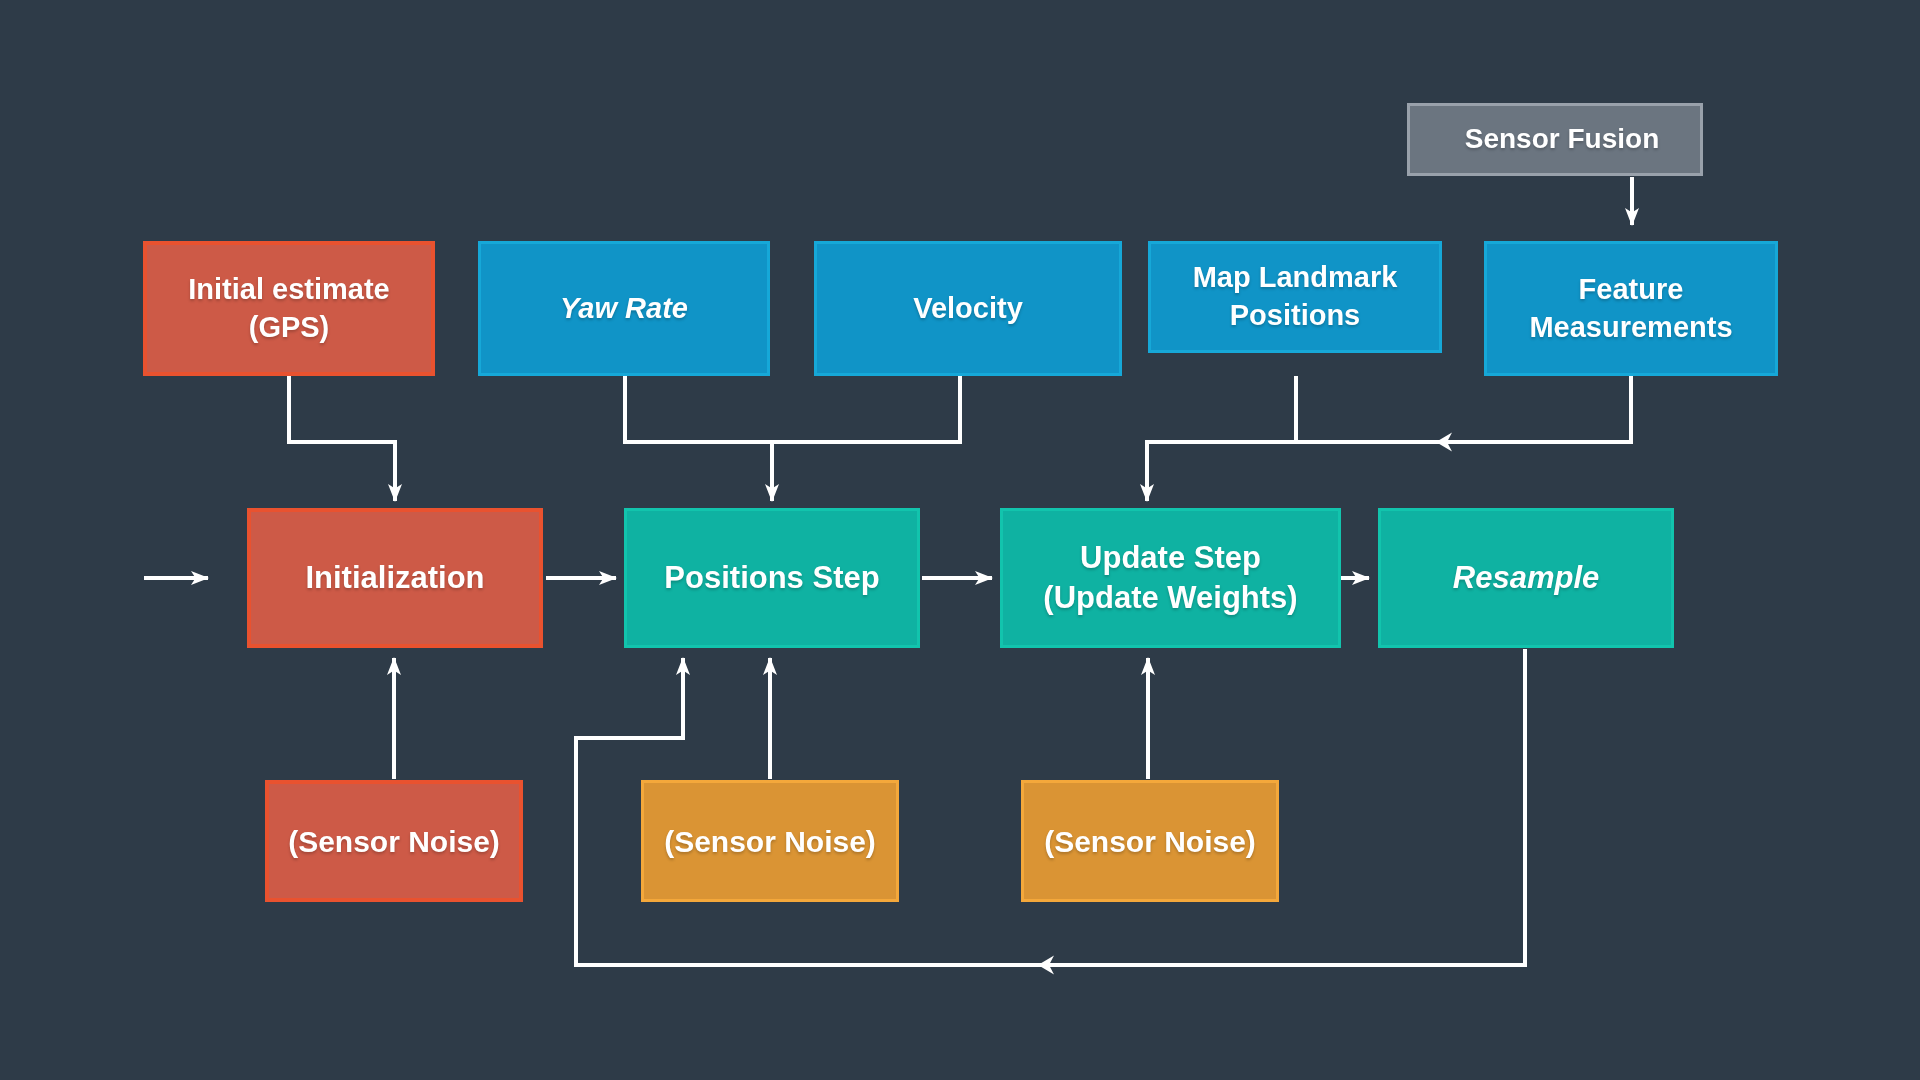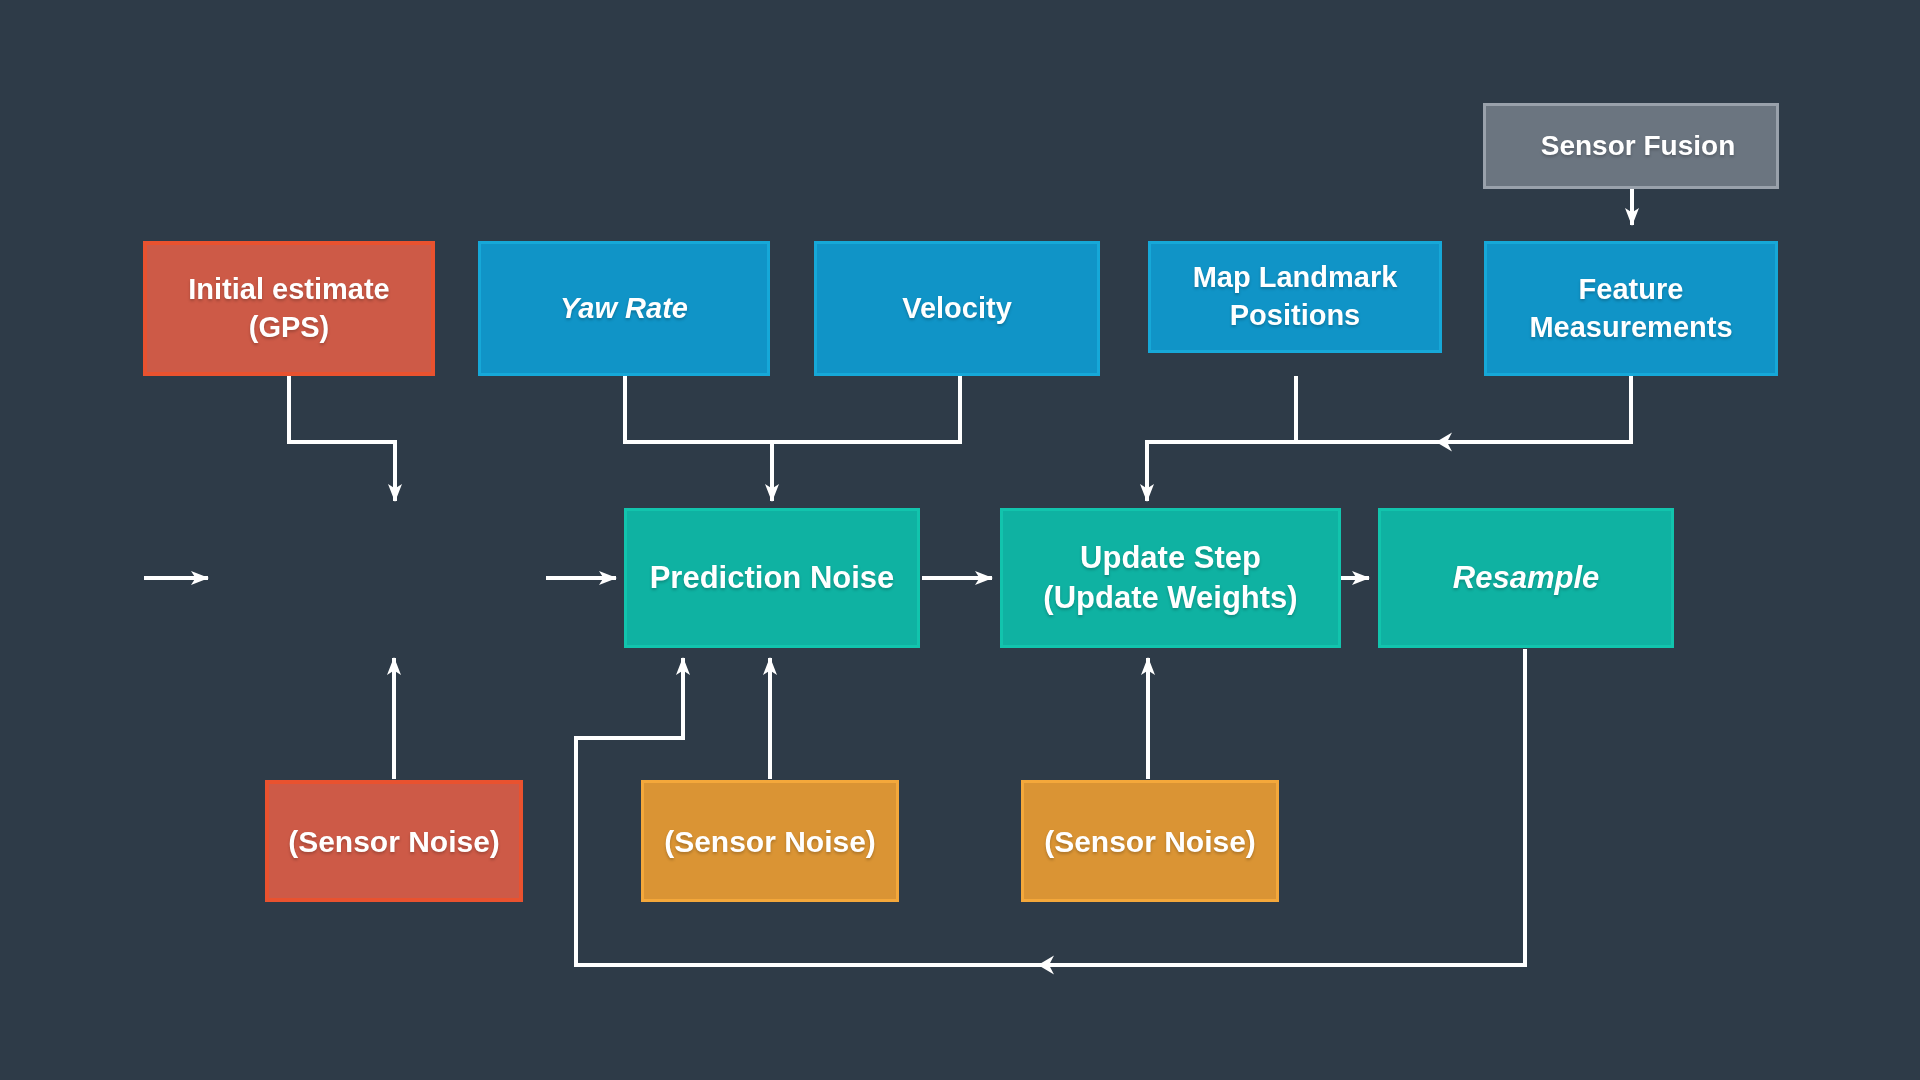--- a/index.html
+++ b/index.html
@@ -18,24 +18,24 @@
   .node .label{
     white-space:pre-line;color:#ffffff;font-weight:700;line-height:1.3;
     text-shadow:0 2px 3px rgba(0,0,0,.22);
   }
   .bw4{border-width:4px;}
   .fs28{font-size:28px;}
   .fs29{font-size:29px;}
   .fs30{font-size:30px;}
   .fs31{font-size:31px;}
   
-  .n-sensorfusion{left:1483px;top:103px;width:296px;height:86px;padding-left:14px;}
+  .n-sensorfusion{left:1407px;top:103px;width:296px;height:73px;padding-left:14px;}
   .n-gps {left:143px;top:241px;width:292px;height:135px;}
   .n-yaw {left:478px;top:241px;width:292px;height:135px;}
-  .n-vel {left:814px;top:241px;width:286px;height:135px;}
+  .n-vel {left:814px;top:241px;width:308px;height:135px;}
   .n-map {left:1148px;top:241px;width:294px;height:112px;}
   .n-feat{left:1484px;top:241px;width:294px;height:135px;}
   .n-init{left:247px;top:508px;width:296px;height:140px;}
   .n-pred{left:624px;top:508px;width:296px;height:140px;}
   .n-upd {left:1000px;top:508px;width:341px;height:140px;}
   .n-res {left:1378px;top:508px;width:296px;height:140px;font-style:italic;}
   .n-noise1{left:265px;top:780px;width:258px;height:122px;}
   .n-noise2{left:641px;top:780px;width:258px;height:122px;}
   .n-noise3{left:1021px;top:780px;width:258px;height:122px;}
 </style>
@@ -99,23 +99,26 @@
   <div class="node n-map" style="background-color: rgb(16, 148, 199); border-color: rgb(22, 168, 216);">
     <span class="label fs29" style="color: rgb(255, 255, 255);">Map Landmark
 Positions</span>
   </div>
 
   <div class="node n-feat" style="background-color: rgb(16, 148, 199); border-color: rgb(22, 168, 216);">
     <span class="label fs29" style="color: rgb(255, 255, 255);">Feature
 Measurements</span>
   </div>
 
+  <div class="node n-init bw4" style="background-color: rgb(205, 90, 71); border-color: rgb(233, 82, 47);">
+    <span class="label fs31" style="color: rgb(255, 255, 255);">Initialization</span>
+  </div>
 
   <div class="node n-pred" style="background-color: rgb(15, 178, 162); border-color: rgb(18, 196, 173);">
-    <span class="label fs31" style="color: rgb(255, 255, 255);">Prediction Noise</span>
+    <span class="label fs31" style="color: rgb(255, 255, 255);">Positions Step</span>
   </div>
 
   <div class="node n-upd" style="background-color: rgb(15, 178, 162); border-color: rgb(18, 196, 173);">
     <span class="label fs31" style="color: rgb(255, 255, 255);">Update Step
 (Update Weights)</span>
   </div>
 
   <div class="node n-res" style="background-color: rgb(15, 178, 162); border-color: rgb(18, 196, 173);">
     <span class="label fs31" style="color: rgb(255, 255, 255);">Resample</span>
   </div>

